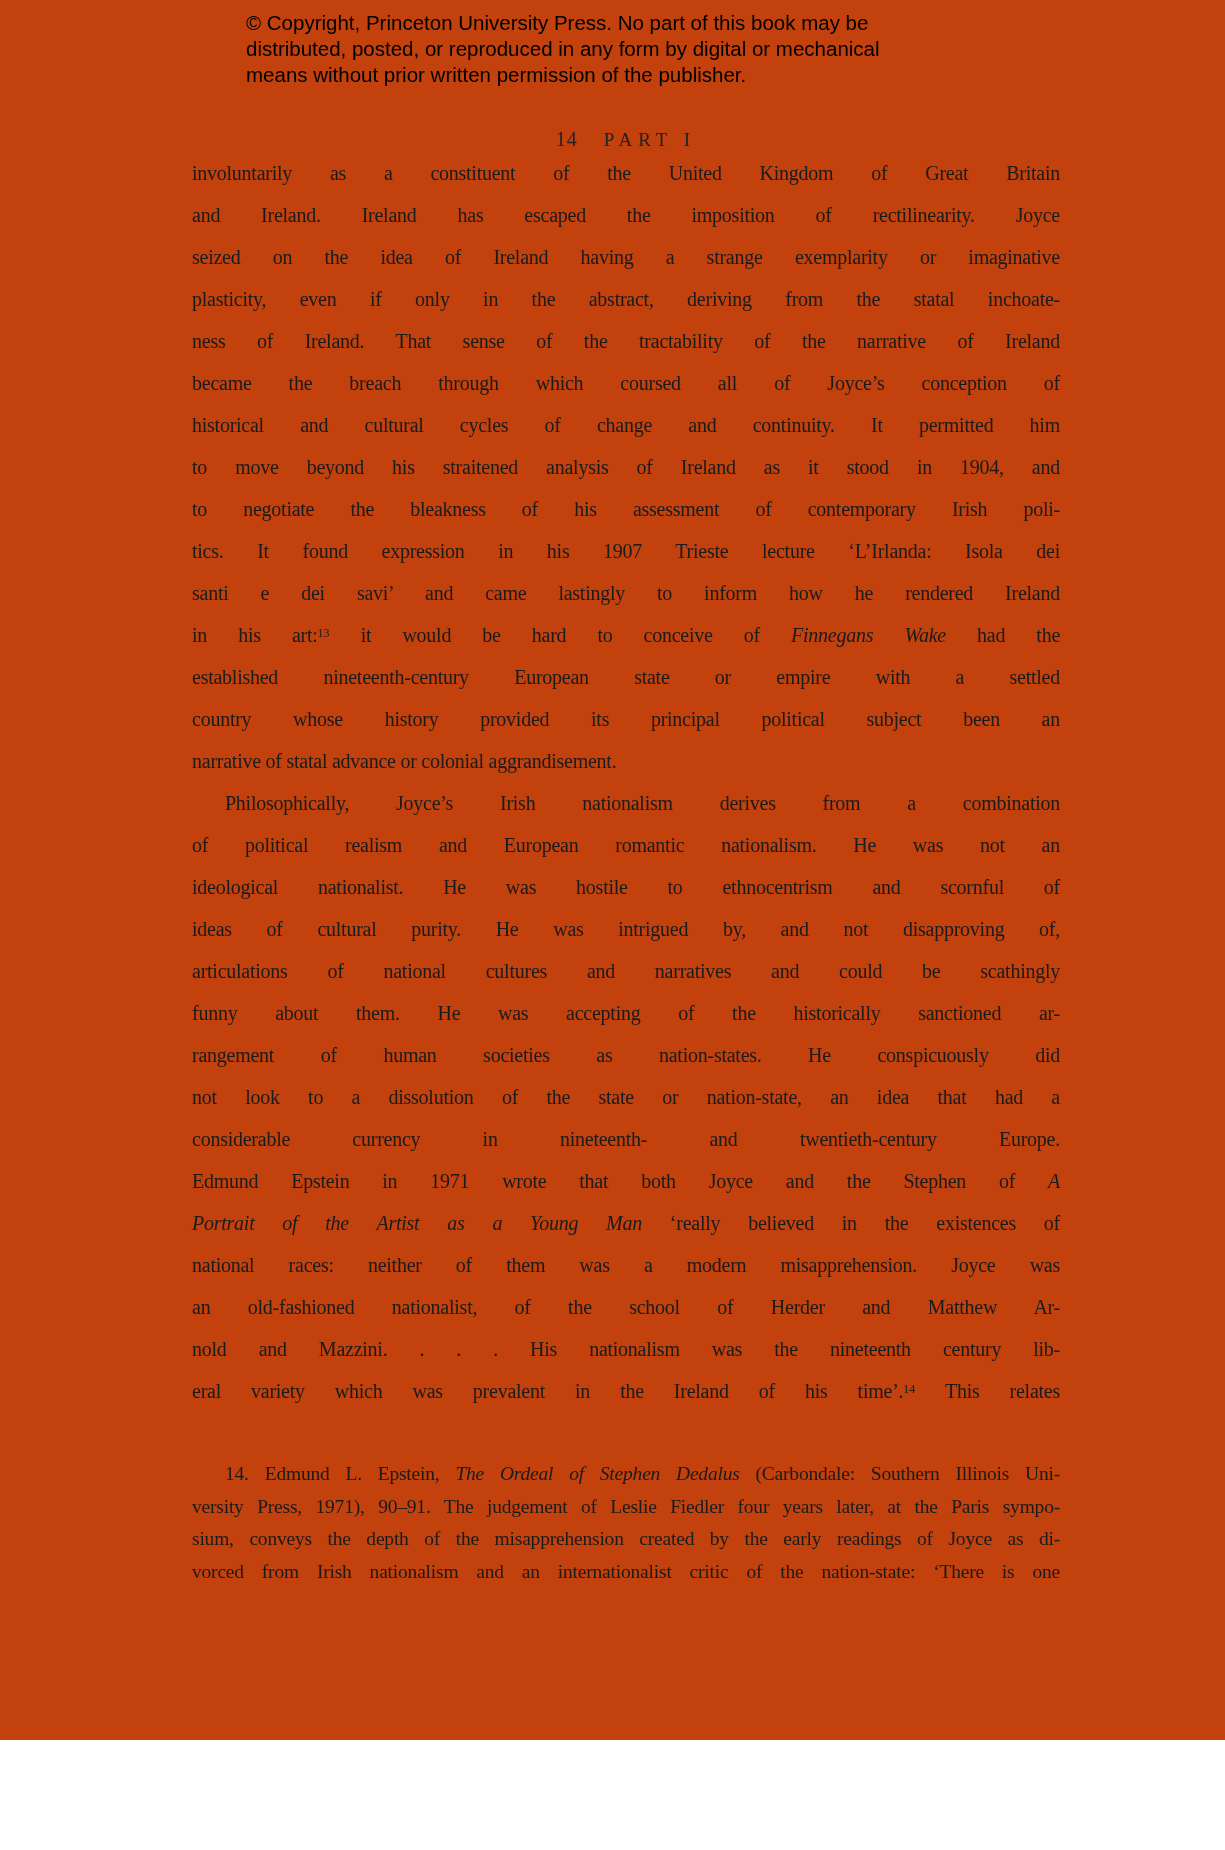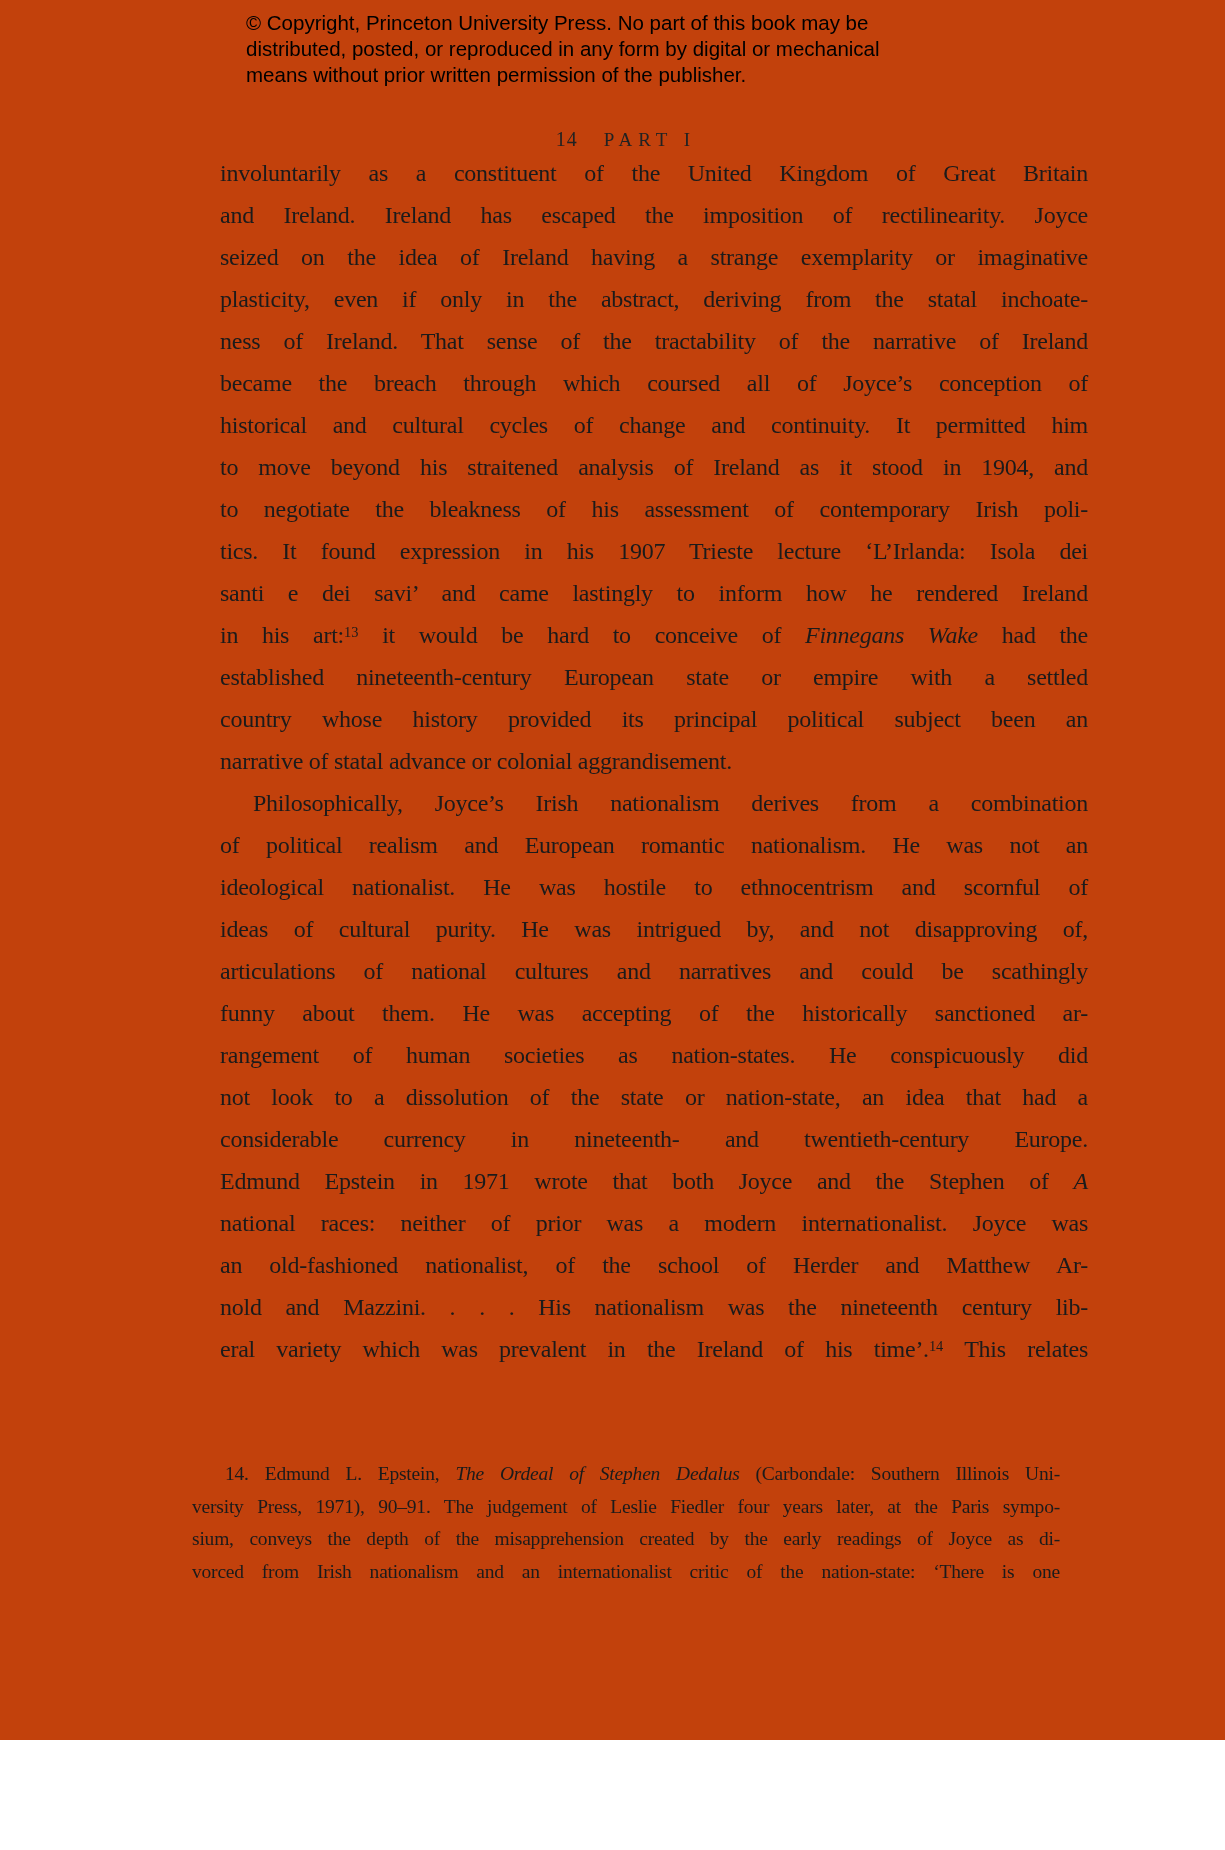--- a/index.html
+++ b/index.html
@@ -36,24 +36,23 @@
     margin-top: 12px;
   }
   .runhead .pagenum { margin-right: 26px; letter-spacing: 1px; }
   .runhead .part { letter-spacing: 6px; font-size: 19px; }
   
   .main {
     position: absolute;
     left: 192px;
     top: 152px;
     width: 868px;
-    font-size: 24px;
+    font-size: 20px;
     line-height: 42px;
     letter-spacing: -0.25px;
-    margin-left: 28px;
   }
   .line {
     text-align: justify;
     text-align-last: justify;
   }
   .line.short { text-align-last: left; }
   .line.indent { text-indent: 33px; }
   .line i { font-style: italic; }
   .line sup {
     font-size: 60%;
@@ -122,21 +121,22 @@
         <div class="line indent">Philosophically, Joyce’s Irish nationalism derives from a combination</div>
         <div class="line">of political realism and European romantic nationalism. He was not an</div>
         <div class="line">ideological nationalist. He was hostile to ethnocentrism and scornful of</div>
         <div class="line">ideas of cultural purity. He was intrigued by, and not disapproving of,</div>
         <div class="line">articulations of national cultures and narratives and could be scathingly</div>
         <div class="line">funny about them. He was accepting of the historically sanctioned ar-</div>
         <div class="line">rangement of human societies as nation-states. He conspicuously did</div>
         <div class="line">not look to a dissolution of the state or nation-state, an idea that had a</div>
         <div class="line">considerable currency in nineteenth- and twentieth-century Europe.</div>
         <div class="line">Edmund Epstein in 1971 wrote that both Joyce and the Stephen of <i>A</i></div>
-        <div class="line">national races: neither of prior was a modern internationalist. Joyce was</div>
+        <div class="line"><i>Portrait of the Artist as a Young Man</i> ‘really believed in the existences of</div>
+        <div class="line">national races: neither of them was a modern misapprehension. Joyce was</div>
         <div class="line">an old-fashioned nationalist, of the school of Herder and Matthew Ar-</div>
         <div class="line">nold and Mazzini. . . . His nationalism was the nineteenth century lib-</div>
         <div class="line">eral variety which was prevalent in the Ireland of his time’.<sup>14</sup> This relates</div>
       </div>
     </div>
 
   <div class="footnotes" id="footnotes">
       <div>
         <div class="line indent">14. Edmund L. Epstein, <i>The Ordeal of Stephen Dedalus</i> (Carbondale: Southern Illinois Uni-</div>
         <div class="line">versity Press, 1971), 90–91. The judgement of Leslie Fiedler four years later, at the Paris sympo-</div>

